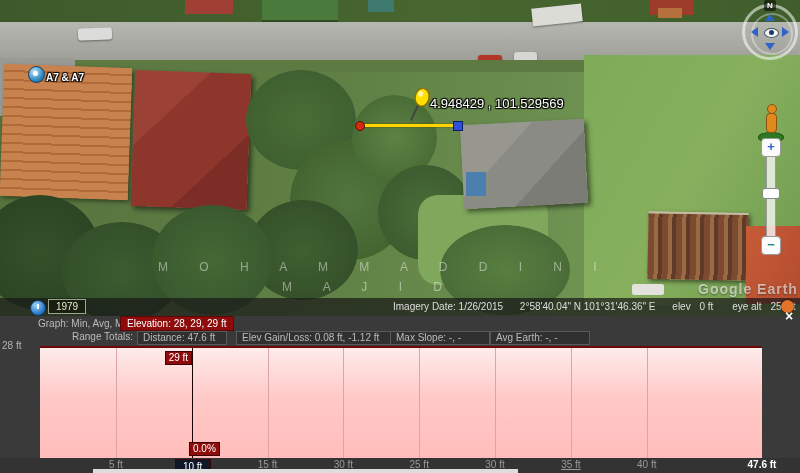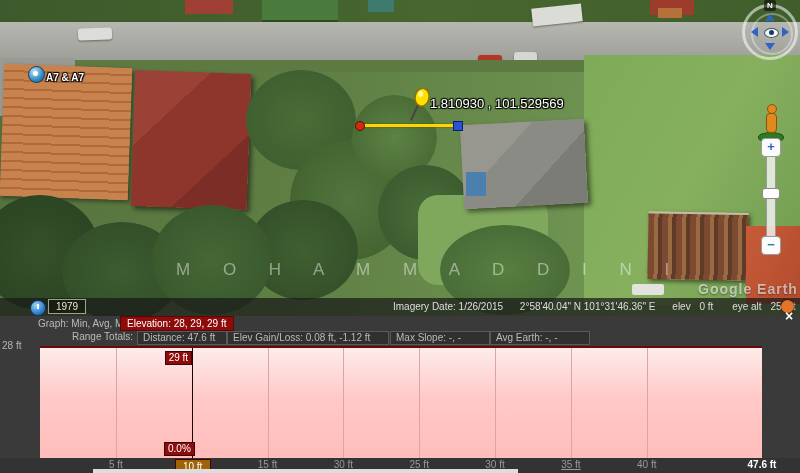--- a/index.html
+++ b/index.html
@@ -40,21 +40,21 @@
   .tarp{left:466px;top:172px;width:20px;height:24px;background:#4a7fae;}
   .bt1{left:-20px;top:195px;width:120px;height:115px;background:radial-gradient(#35512a,#2c4523 70%,transparent 72%);}
   .bt2{left:62px;top:222px;width:120px;height:100px;background:radial-gradient(#3d5c30,#33502a 70%,transparent 72%);}
   .bt3{left:152px;top:205px;width:120px;height:110px;background:radial-gradient(#456835,#3a5a2e 70%,transparent 72%);}
   .bt4{left:440px;top:225px;width:130px;height:90px;background:radial-gradient(#587e40,#4a6d38 70%,transparent 72%);}
   .rust{left:648px;top:212px;width:100px;height:66px;transform:rotate(1deg);border-top:2px solid #c9b9a5;
      background:repeating-linear-gradient(90deg,#7c4a30 0 6px,#9a6a42 6px 10px,#5f3a26 10px 14px);box-shadow:2px 2px 4px rgba(0,0,0,.5);}
   .roof-orange-br{left:746px;top:226px;width:54px;height:78px;background:linear-gradient(115deg,#c75b38,#b24c2e);}
   .car-white-b{left:632px;top:284px;width:32px;height:11px;background:#e2e2de;border-radius:2px;}
 
-  .watermark{color:rgba(255,255,255,.45);font-size:17px;letter-spacing:14px;white-space:nowrap;margin-left:18px;}
+  .watermark{color:rgba(255,255,255,.45);font-size:12px;letter-spacing:14px;white-space:nowrap;}
   .wm1{left:158px;top:260px;}
   .wm2{left:282px;top:280px;}
   .ge-logo{left:698px;top:281px;color:rgba(255,255,255,.6);font-size:14px;font-weight:bold;letter-spacing:1px;text-shadow:0 1px 2px rgba(0,0,0,.4);}
 
   .pm-icon{left:28px;top:66px;width:15px;height:15px;border-radius:50%;
      background:radial-gradient(circle at 35% 30%,#bfe4f7,#2f8ac4 60%,#1b5e93);border:1px solid #0d3d63;}
   .pm-dot{position:absolute;left:4px;top:4px;width:5px;height:5px;border-radius:50%;background:#fff;}
   .pm-label{left:46px;top:72px;color:#fff;font-size:10px;font-weight:bold;
      text-shadow:1px 1px 1px #000,-1px -1px 1px #000,1px -1px 1px #000,-1px 1px 1px #000;}
 
@@ -112,21 +112,21 @@
   .cell{position:absolute;top:15px;height:12px;line-height:12px;padding:0 5px;border:1px solid #5a5a5a;background:#303030;white-space:nowrap;}
   .nolab{border:none;background:none;}
   .ylab{left:2px;top:24px;color:#b5b5b5;}
   .plot{left:40px;top:30px;width:722px;height:110px;
      background:linear-gradient(#fdeceb,#ffc9c7 45%,#ffbdbb);border-top:2px solid #6e0808;}
   .gridline{position:absolute;top:0;width:1px;height:110px;background:#dca4a4;}
   .marker-line{position:absolute;top:0;width:1px;height:110px;background:#1a0505;}
   .mk-box{position:absolute;background:#8e0b0b;color:#fff;border:1px solid #400303;padding:0 3px;height:12px;line-height:12px;white-space:nowrap;}
   .xaxis{left:0;top:142px;width:800px;height:15px;background:#333;}
   .tick{position:absolute;top:1px;width:40px;text-align:center;color:#9a9a9a;}
-  .tick.hl{background:#a16207;color:#fff;border:1px solid #400303;height:13px;line-height:13px;}
+  .tick.hl{background:#0f172a;color:#fff;border:1px solid #400303;height:13px;line-height:13px;}
   .tick.last{color:#fff;font-weight:bold;}
   .bottom-strip{left:93px;top:153px;width:425px;height:4px;background:#ddd;}
 </style>
 </head>
 <body>
 
 <div class="app">
 
   <div class="map">
     <div class="abs hedge"></div>
@@ -155,38 +155,39 @@
     <div class="abs tarp"></div>
     <div class="abs blob bt1"></div>
     <div class="abs blob bt2"></div>
     <div class="abs blob bt3"></div>
     <div class="abs blob bt4"></div>
     <div class="abs rust"></div>
     <div class="abs roof-orange-br"></div>
     <div class="abs car-white-b"></div>
 
     <div class="abs watermark wm1">M O H A M M A D   D I N I</div>
+    <div class="abs watermark wm2">M A J I D</div>
     <div class="abs ge-logo">Google Earth</div>
 
     <div class="abs pm-icon">
         <span class="pm-dot"></span>
       </div>
     <div class="abs pm-label">A7 &amp; A7</div>
 
     <div class="abs m-line"></div>
     <div class="abs m-start"></div>
     <div class="abs m-end"></div>
     <div class="abs pushpin">
       <svg width="28" height="38" viewBox="0 0 28 38">
         <line x1="12" y1="16" x2="8" y2="34" stroke="#444" stroke-width="2"></line>
         <ellipse cx="14" cy="9" rx="7" ry="9" fill="#ffe000" stroke="#8a7000" stroke-width="1.5"></ellipse>
         <ellipse cx="12" cy="6" rx="2.5" ry="3" fill="#fff7a0"></ellipse>
       </svg>
     </div>
-    <div class="abs m-label">1.810930 , 101.529569</div>
+    <div class="abs m-label">4.948429 , 101.529569</div>
 
     <div class="abs compass">
       <div class="c-ring"></div>
       <div class="c-ring2"></div>
       <div class="c-n">N</div>
       <div class="chev up"></div>
       <div class="chev down"></div>
       <div class="chev left"></div>
       <div class="chev right"></div>
       <div class="c-eye">
@@ -221,38 +222,38 @@
   </div>
 
   <div class="panel">
     <div class="abs close-btn">×</div>
 
     <div class="abs hrow1">Graph: Min, Avg, Max</div>
     <div class="abs hl-red">Elevation: 28, 29, 29 ft</div>
 
     <div class="abs hrow2 nolab" style="left:72px;">Range Totals:</div>
     <div class="cell" style="left:137px;width:78px;">Distance: 47.6 ft</div>
-    <div class="cell" style="left:227px;width:150px;">Elev Gain/Loss: 0.08 ft, -1.12 ft</div>
+    <div class="cell" style="left:236px;width:150px;">Elev Gain/Loss: 0.08 ft, -1.12 ft</div>
     <div class="cell" style="left:390px;width:88px;">Max Slope: -, -</div>
     <div class="cell" style="left:490px;width:88px;">Avg Earth: -, -</div>
 
     <div class="abs ylab">28 ft</div>
 
     <div class="abs plot">
         <div class="gridline" style="left: 606.723px;"></div>
         <div class="gridline" style="left: 530.882px;"></div>
         <div class="gridline" style="left: 455.042px;"></div>
         <div class="gridline" style="left: 379.202px;"></div>
         <div class="gridline" style="left: 303.361px;"></div>
         <div class="gridline" style="left: 227.521px;"></div>
         <div class="gridline" style="left: 151.681px;"></div>
         <div class="gridline" style="left: 75.8403px;"></div>
       <div class="marker-line" style="left: 151.681px;"></div>
       <div class="mk-box mk-elev" style="top: 3px; left: 124.681px;">29 ft</div>
-      <div class="mk-box mk-slope" style="bottom: 2px; left: 124px; margin-top: 24px;">0.0%</div>
+      <div class="mk-box mk-slope" style="bottom: 2px; left: 149px; margin-top: 24px;">0.0%</div>
     </div>
 
     <div class="abs xaxis">
         <span class="tick" style="left: 95.8403px;">5 ft</span>
         <span class="tick hl" style="left: 174.681px; width: 34px;">10 ft</span>
         <span class="tick" style="left: 247.521px;">15 ft</span>
         <span class="tick" style="left: 323.361px;">30 ft</span>
         <span class="tick" style="left: 399.202px;">25 ft</span>
         <span class="tick" style="left: 475.042px;">30 ft</span>
         <span class="tick" style="left: 550.882px; text-decoration: underline;">35 ft</span>

